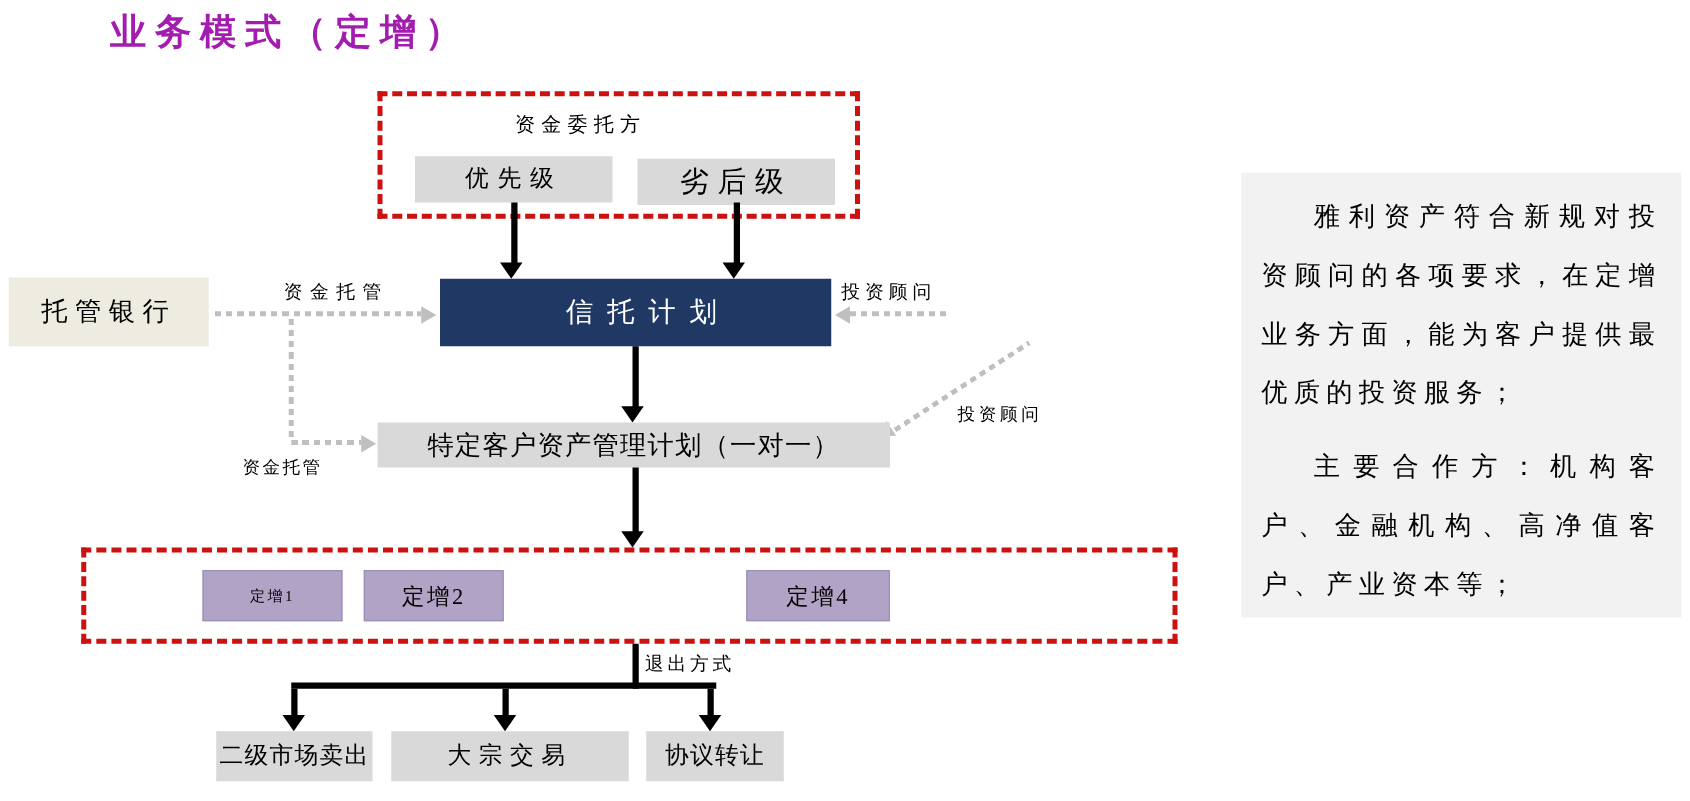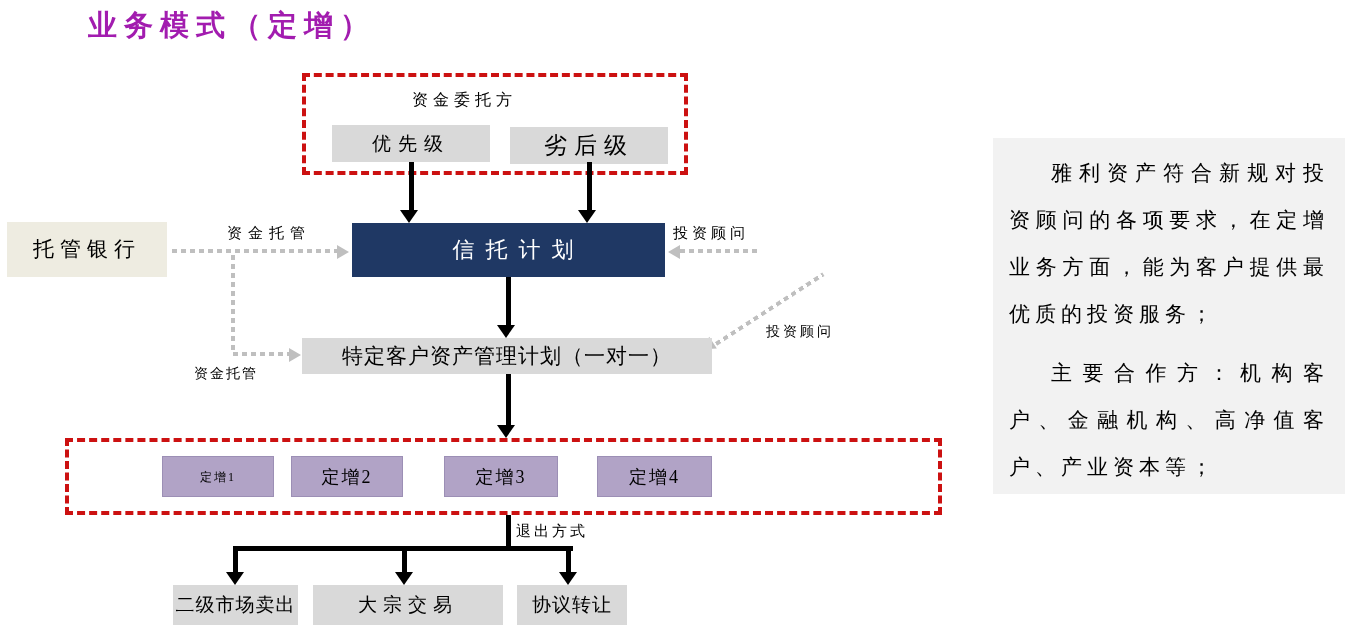--- a/index.html
+++ b/index.html
@@ -81,21 +81,20 @@
   <div class="head-down" style="left:497px;top:325px;"></div>
 
   <div class="node gray-node" style="left:302px;top:338px;width:410px;height:36px;line-height:36px;font-size:21px;letter-spacing:1px;">特定客户资产管理计划（一对一）</div>
 
   <div class="vline" style="left:506px;top:374px;height:52px;"></div>
   <div class="head-down" style="left:497px;top:425px;"></div>
 
   <div class="dashframe" style="left:65px;top:438px;width:877px;height:77px;"></div>
   <div class="node purple-node" style="left:138px;top:456px;width:112px;height:41px;line-height:41px;font-size:12px;letter-spacing:2px;margin-left:24px;">定增1</div>
   <div class="node purple-node" style="left:291px;top:456px;width:112px;height:41px;line-height:41px;font-size:18px;letter-spacing:2px;">定增2</div>
-  <div class="node purple-node" style="left:444px;top:456px;width:114px;height:41px;line-height:41px;font-size:18px;letter-spacing:2px;">定增3</div>
   <div class="node purple-node" style="left:597px;top:456px;width:115px;height:41px;line-height:41px;font-size:18px;letter-spacing:2px;">定增4</div>
 
   <div class="vline" style="left:506px;top:515px;height:36px;"></div>
   <div class="lbl" style="left:516px;top:522px;font-size:15px;letter-spacing:3px;">退出方式</div>
   <div class="hline" style="left:233px;top:546px;width:340px;"></div>
 
   <div class="vline" style="left:233px;top:551px;height:22px;"></div>
   <div class="head-down" style="left:226px;top:572px;"></div>
   <div class="vline" style="left:402px;top:551px;height:22px;"></div>
   <div class="head-down" style="left:395px;top:572px;"></div>

